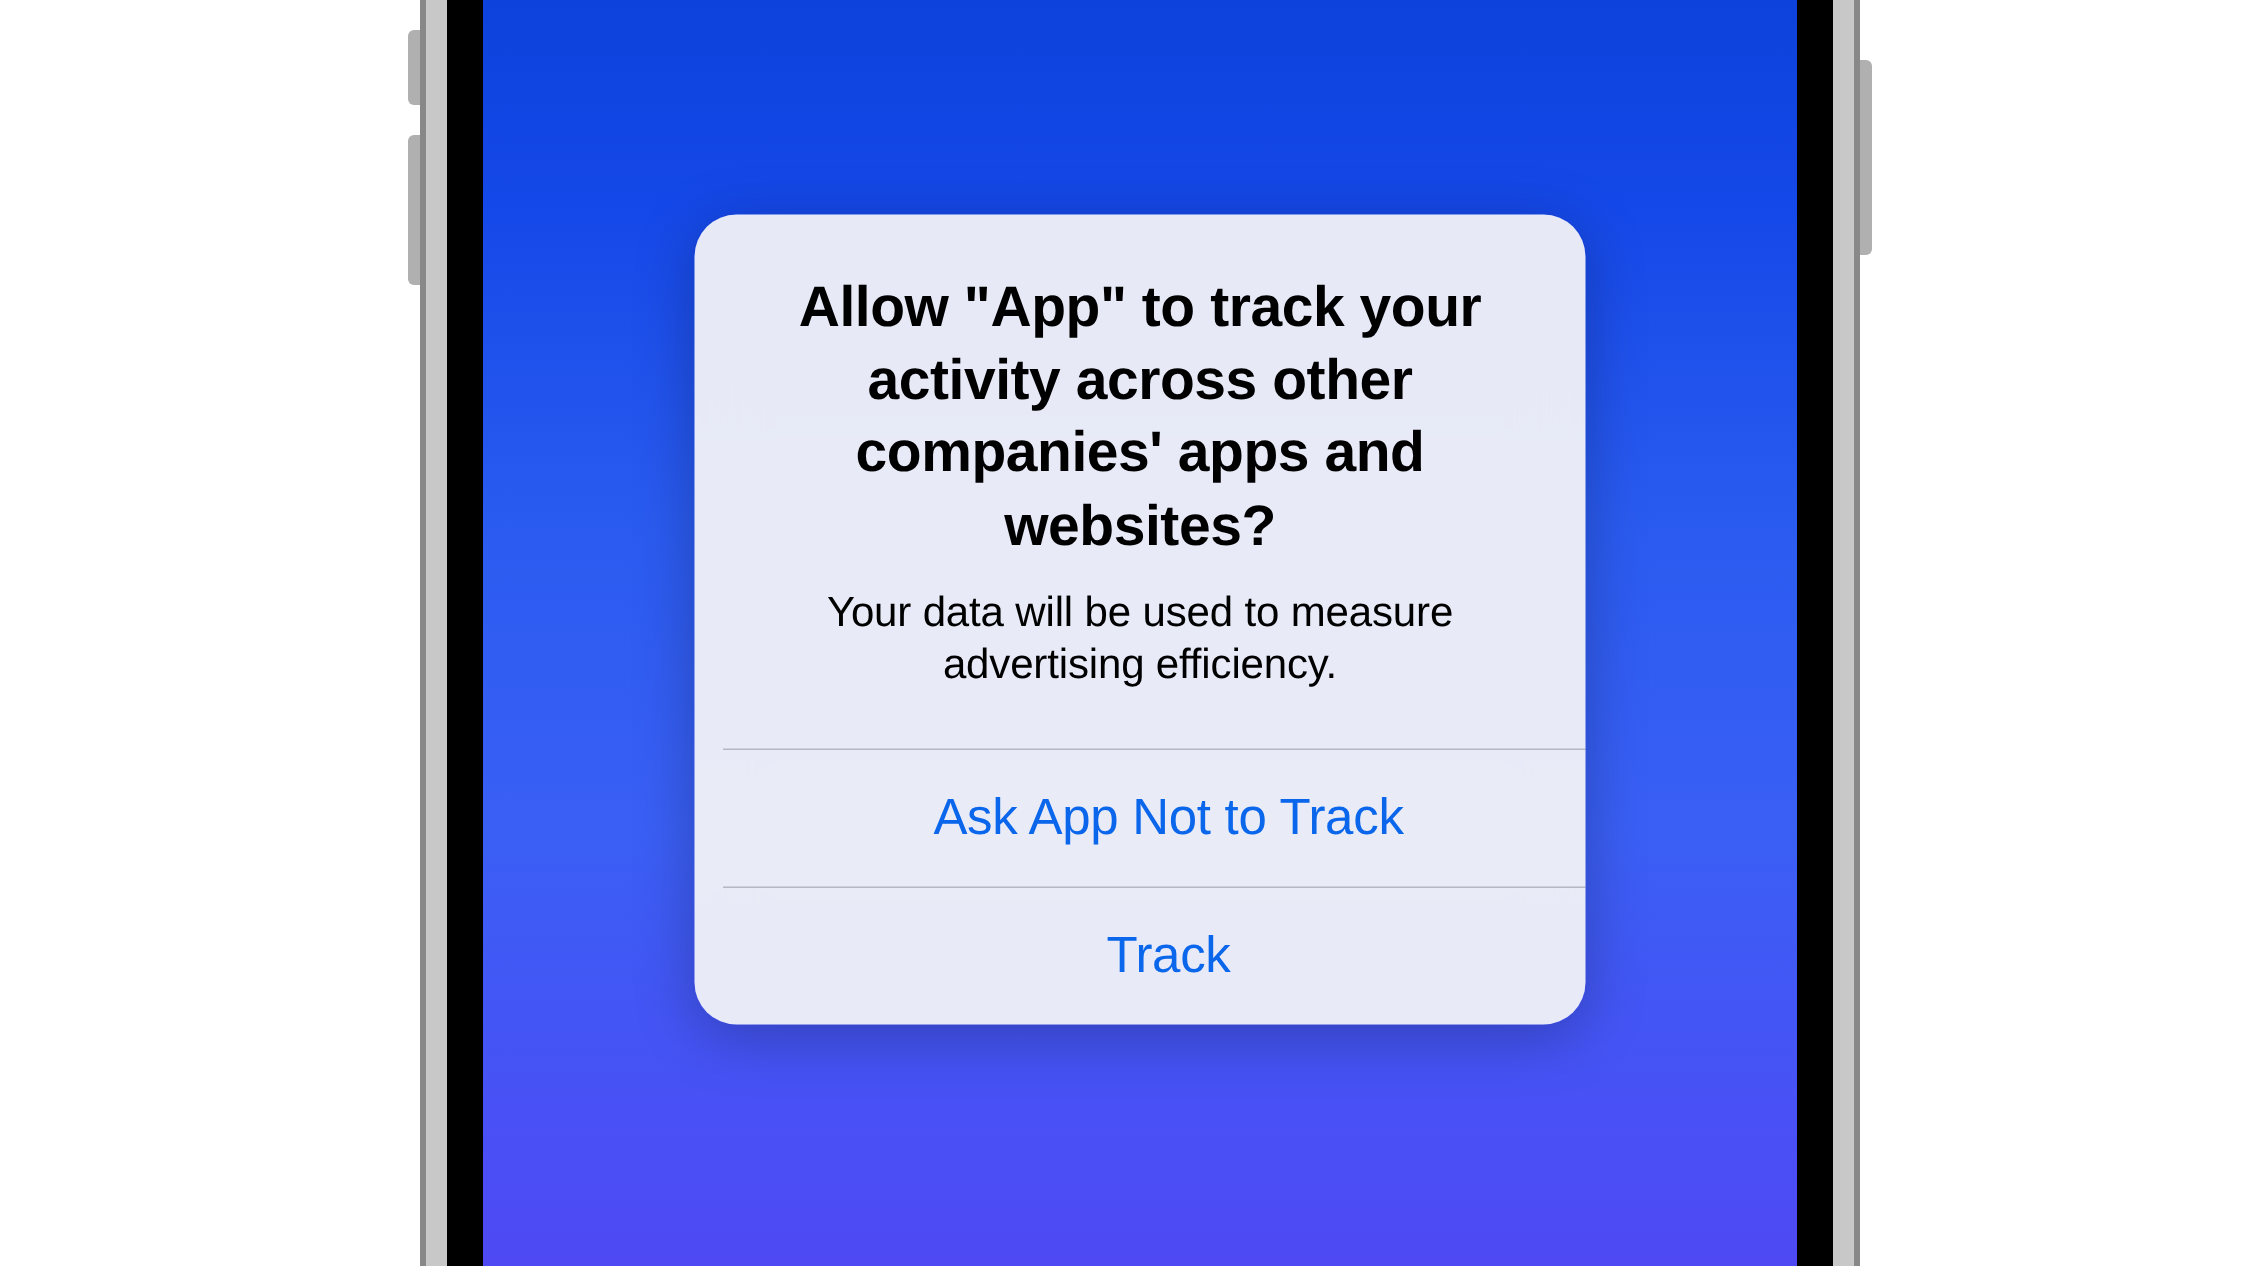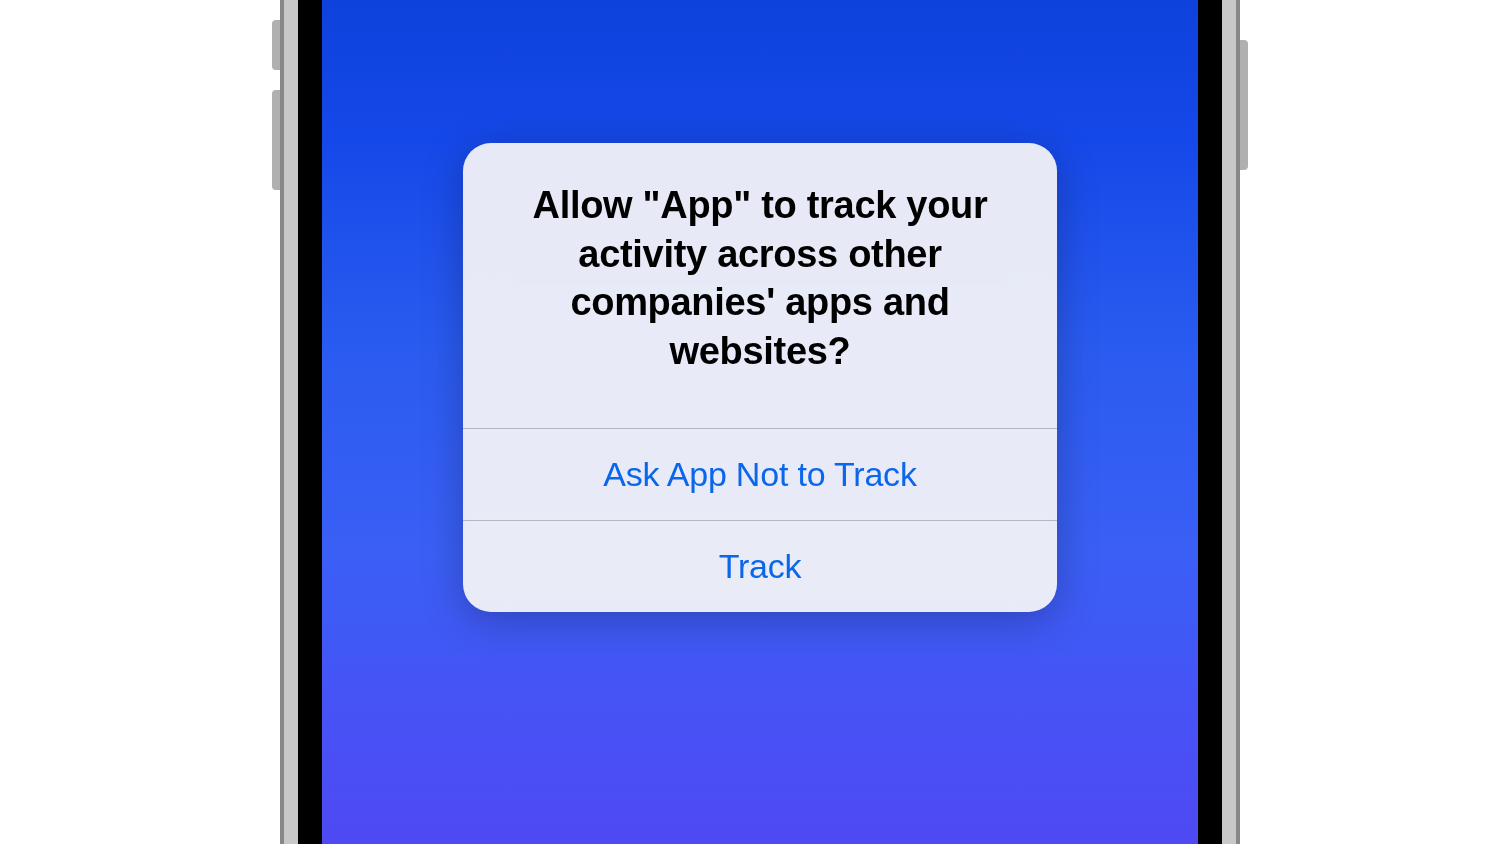--- a/index.html
+++ b/index.html
@@ -107,32 +107,34 @@
       border: none;
       border-top: 1px solid rgba(60, 60, 67, 0.29);
       background: transparent;
       padding: 26px 6px;
       font-size: 34px;
       font-weight: 400;
       color: #0a66ea;
       cursor: pointer;
       font-family: inherit;
       letter-spacing: -0.2px;
+      margin-left: 19px;
     }
   </style>
 </head>
 <body>
 
 <div class="side-button-left-1"></div>
 <div class="side-button-left-2"></div>
 <div class="side-button-right"></div>
 
 <div class="phone-frame"></div>
 <div class="phone-bezel"></div>
 <div class="phone-screen"></div>
 
 <div class="alert-dialog">
   <div class="alert-content">
     <div class="alert-title">Allow "App" to track your activity across other companies' apps and websites?</div>
+    <div class="alert-message">Your data will be used to measure advertising efficiency.</div>
   </div>
   <button class="alert-button">Ask App Not to Track</button>
   <button class="alert-button">Track</button>
 </div>
 
 </body></html>

